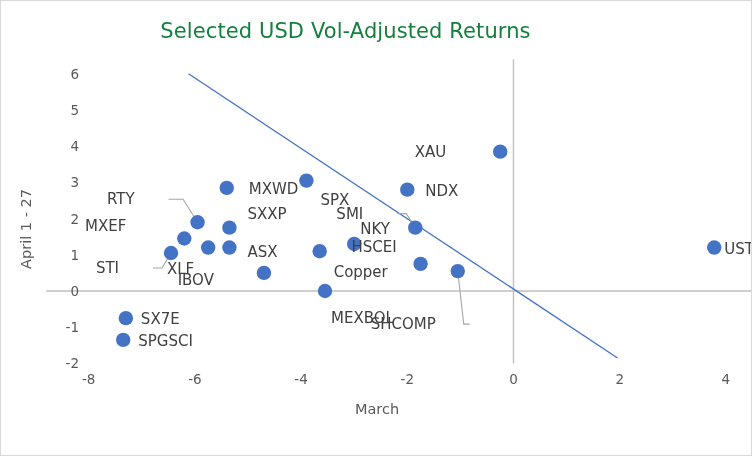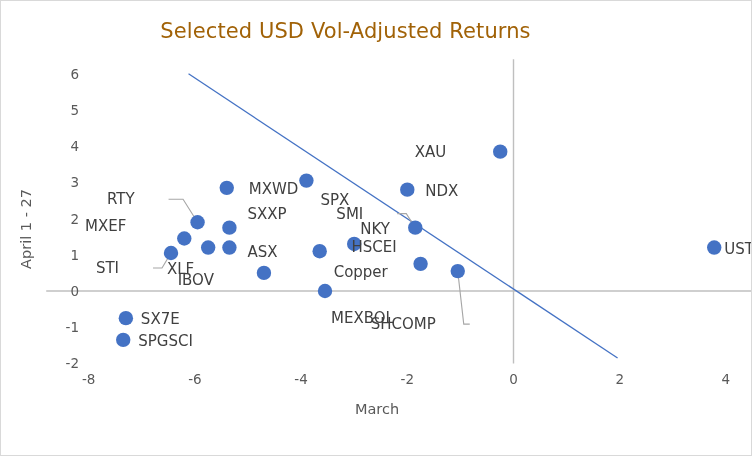--- a/index.html
+++ b/index.html
@@ -19,21 +19,21 @@
     box-sizing: border-box;
     overflow: hidden;
   }
   #chart-title {
     position: absolute;
     top: 18px;
     left: 0;
     width: 689px;
     text-align: center;
     font-size: 21px;
-    color: #a16207;
+    color: #15803d;
     font-family: "DejaVu Sans", sans-serif;
     letter-spacing: 0.1px;
   }
   #plot-svg {
     position: absolute;
     top: 0;
     left: 0;
   }
   .tick-label {
     font-family: "DejaVu Sans", sans-serif;

